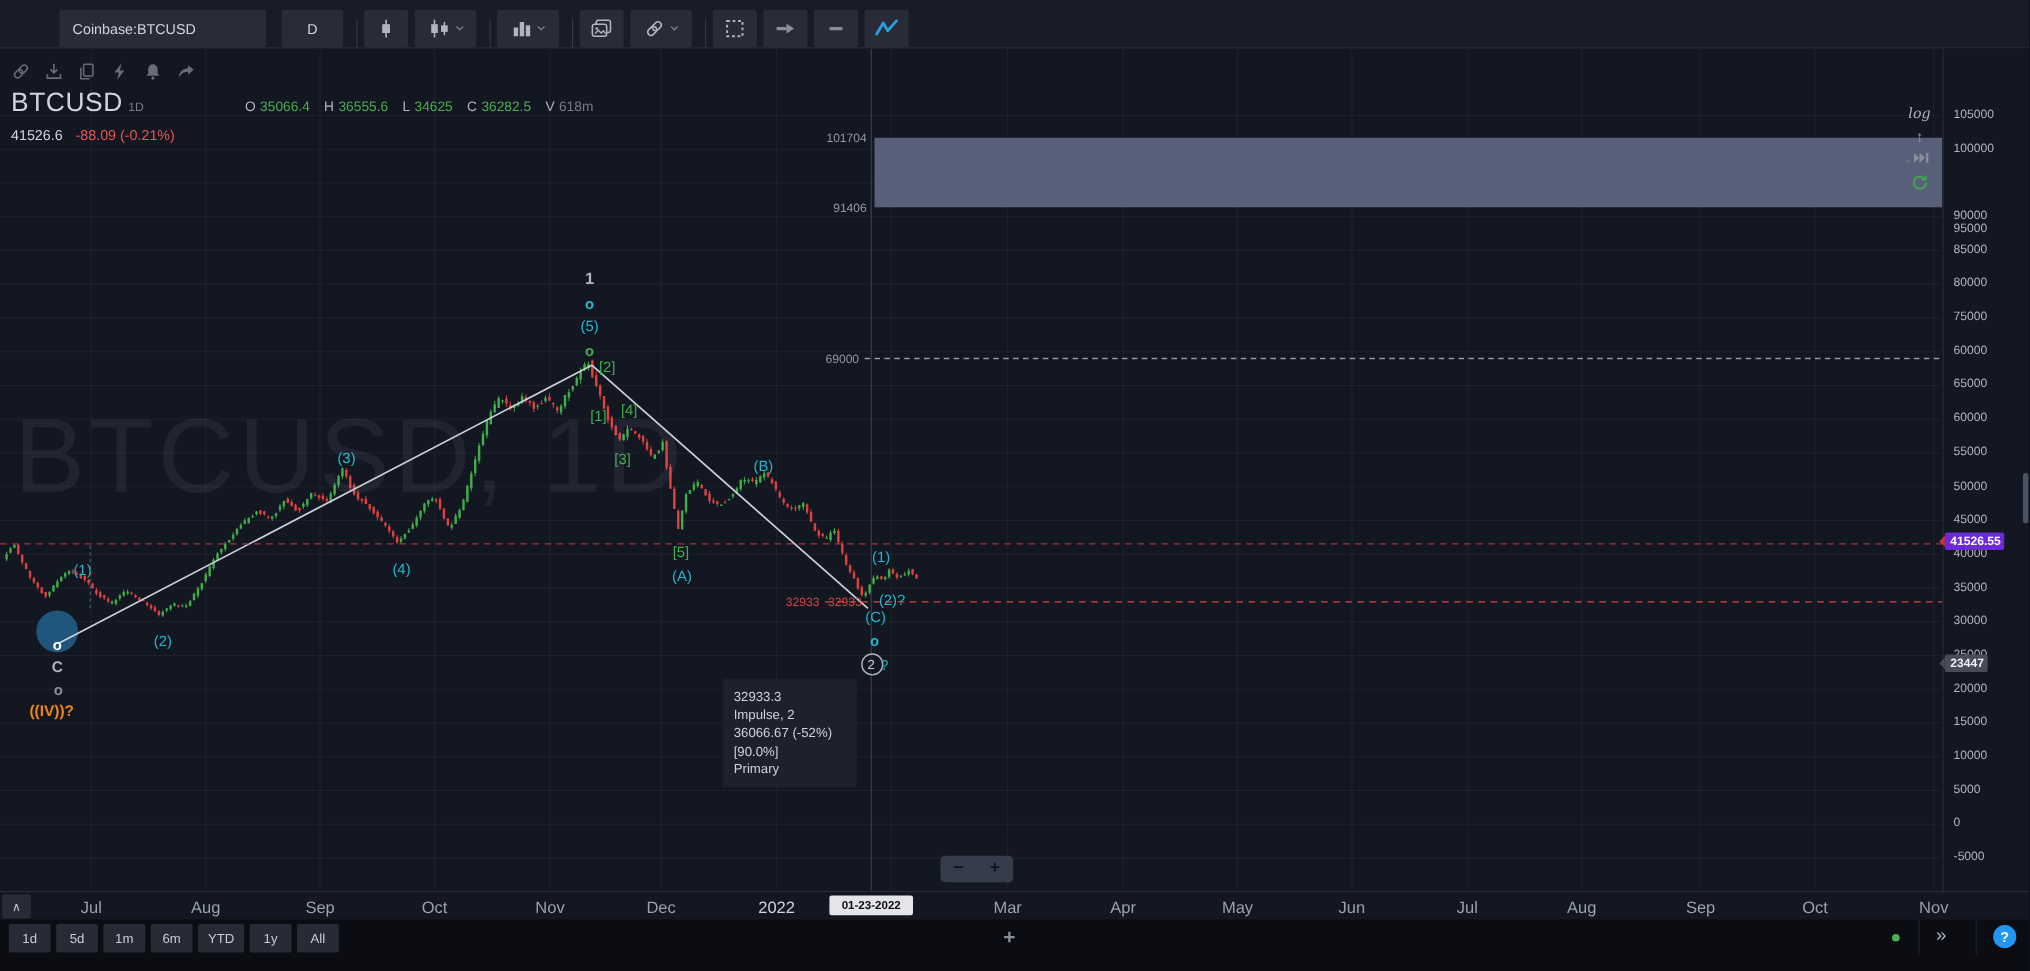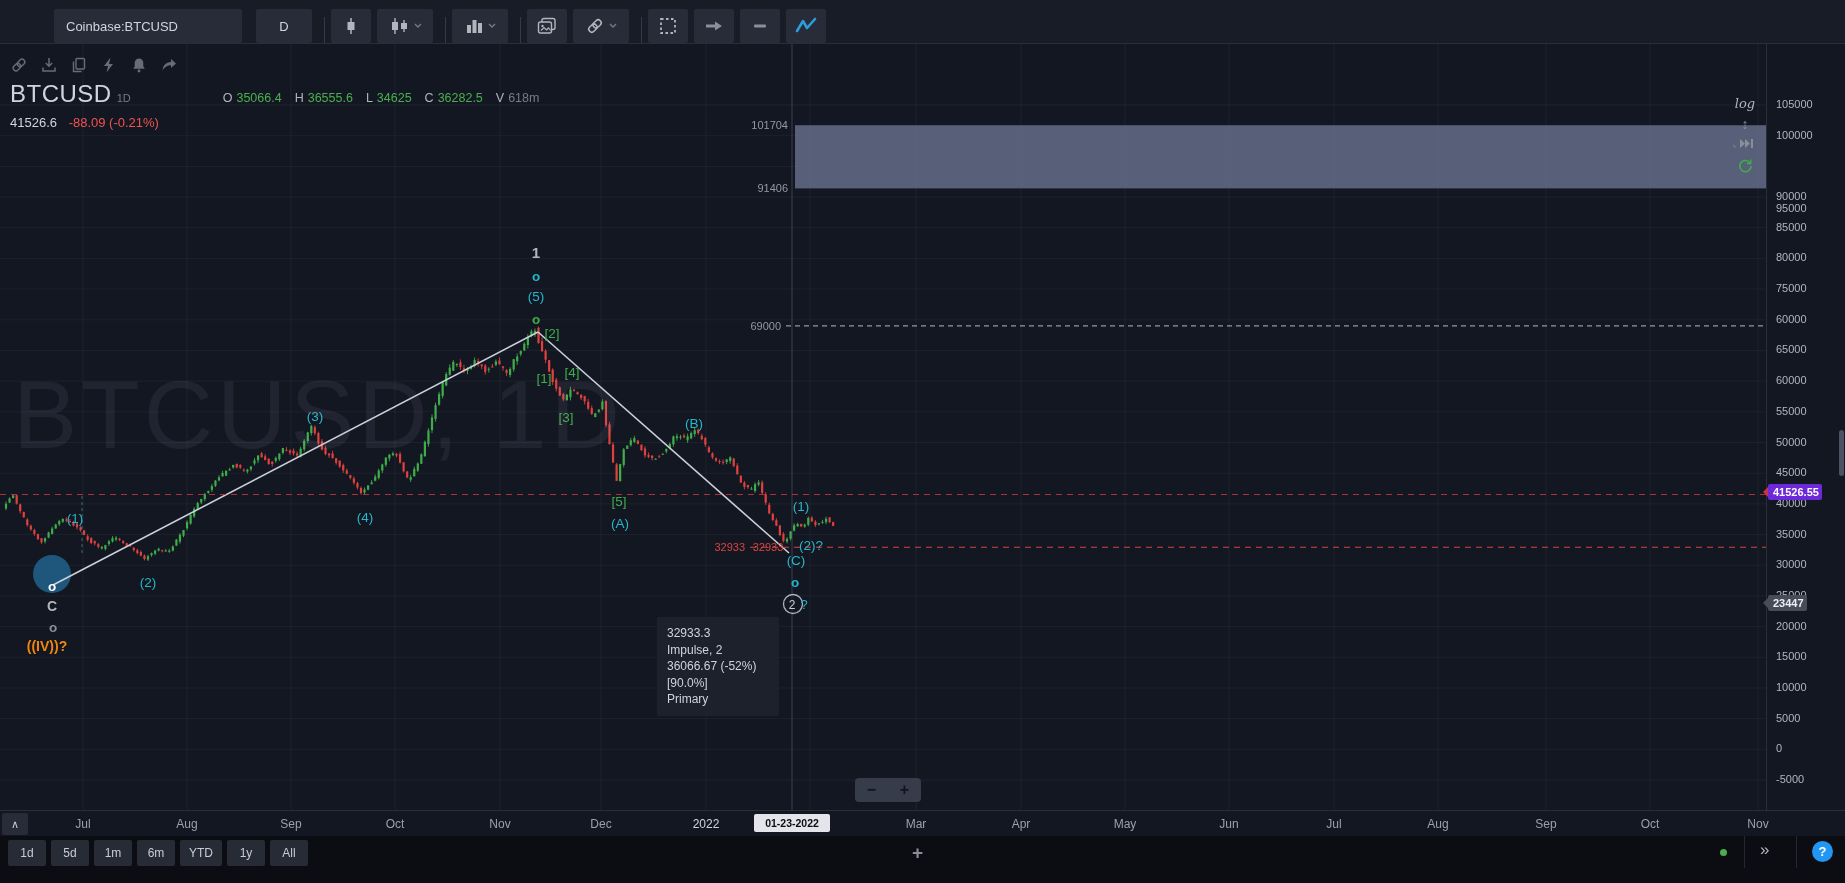--- a/index.html
+++ b/index.html
@@ -59,21 +59,21 @@
 
   
   #zoom-pill { position:absolute; left:855px; top:734px; width:66px; height:24px; background:#363c4a; border-radius:4px; display:flex; z-index:6; }
   #zoom-pill div { flex:1; display:flex; align-items:center; justify-content:center; color:#10141f; font-size:16px; font-weight:bold; cursor:pointer; }
 
   
   #scroll-thumb { position:absolute; right:1px; top:430px; width:5px; height:46px; background:#4b5266; border-radius:3px; }
 
   
   #time-axis { position:absolute; left:0; top:810px; width:1845px; height:26px; background:#131722; border-top:1px solid #2a2e39; }
-  .ta-label { position:absolute; top:6px; width:60px; margin-left:-30px; text-align:center; font-size:12px; color:#9aa0ac; }
+  .ta-label { position:absolute; top:6px; width:60px; margin-left:-30px; text-align:center; font-size:15px; color:#9aa0ac; }
   .ta-year { color:#d1d4dc; }
   #ta-badge { position:absolute; top:3px; margin-left:-38px; width:76px; text-align:center; background:#e3e5ea; color:#0a0c10; font-size:10.5px; font-weight:bold; padding:3px 0; border-radius:2px; }
   #collapse-btn { position:absolute; left:2px; top:2px; width:26px; height:22px; background:#272c38; border-radius:2px; color:#c9ccd4; font-size:11px; display:flex; align-items:center; justify-content:center; cursor:pointer; }
 
   
   #bottom-bar { position:absolute; left:0; top:836px; width:1845px; height:47px; background:#0b0d13; }
   #ranges { position:absolute; left:8px; top:4px; display:flex; gap:5px; }
   .range-btn { min-width:38px; height:26px; padding:0 9px; background:#262b36; border-radius:2px; display:flex; align-items:center; justify-content:center; color:#c9ccd4; font-size:12px; cursor:pointer; }
   #bb-plus { position:absolute; left:912px; top:6px; color:#8a8e99; font-size:19px; font-weight:bold; cursor:pointer; }
   .bb-sep { position:absolute; top:0; width:1px; height:32px; background:#232734; }

